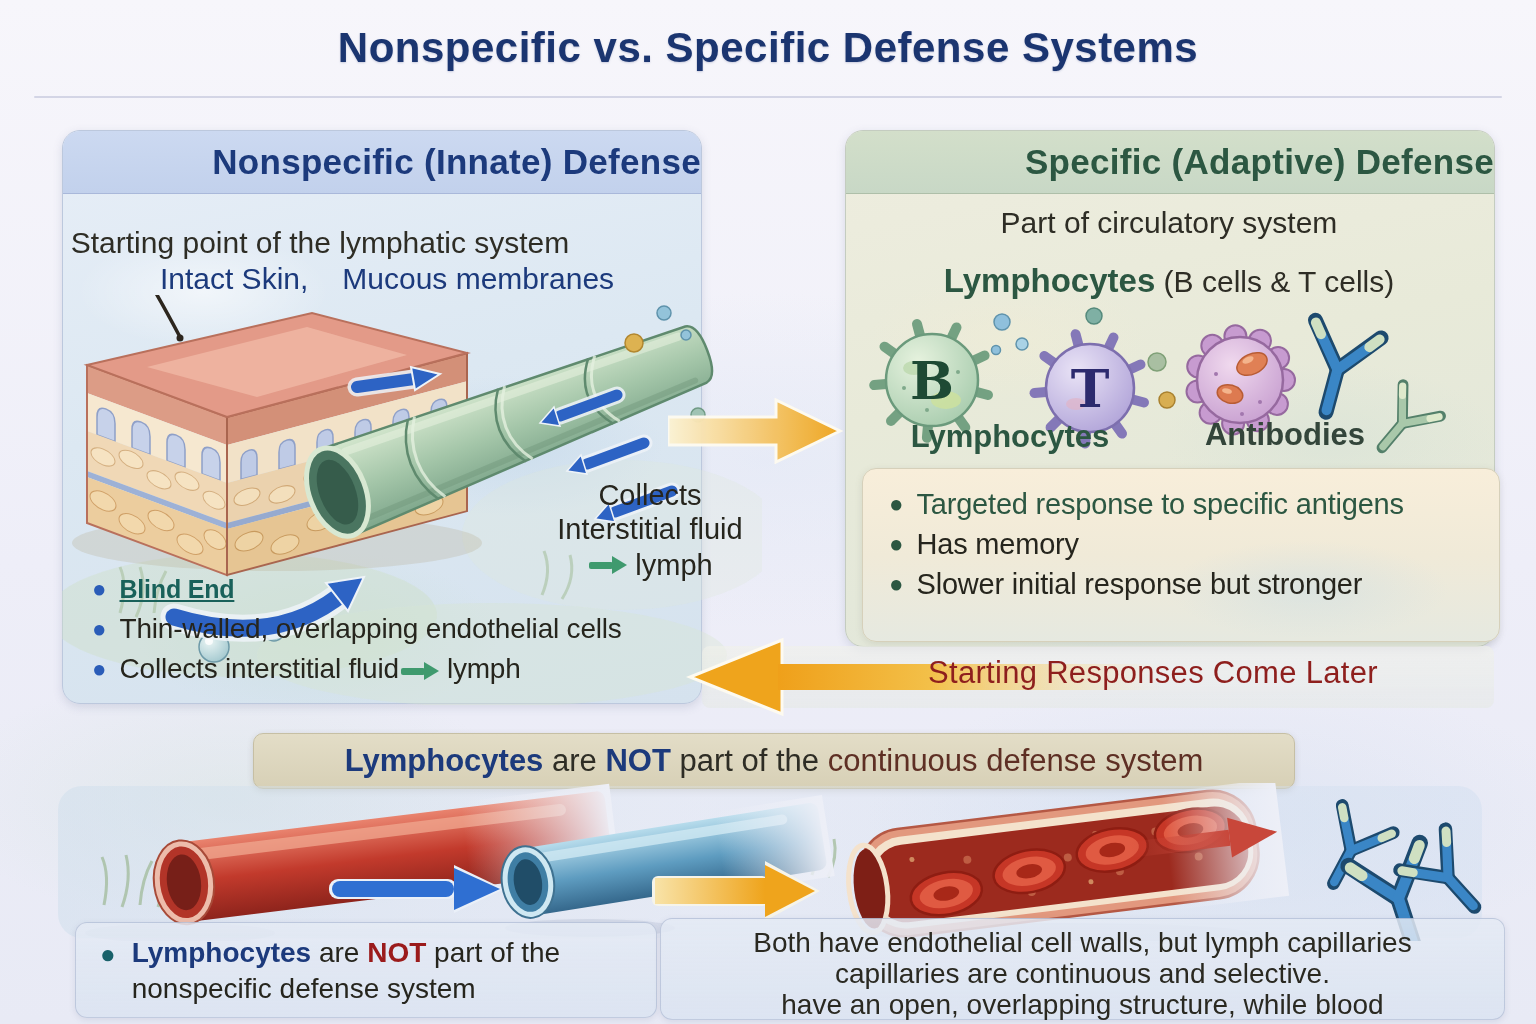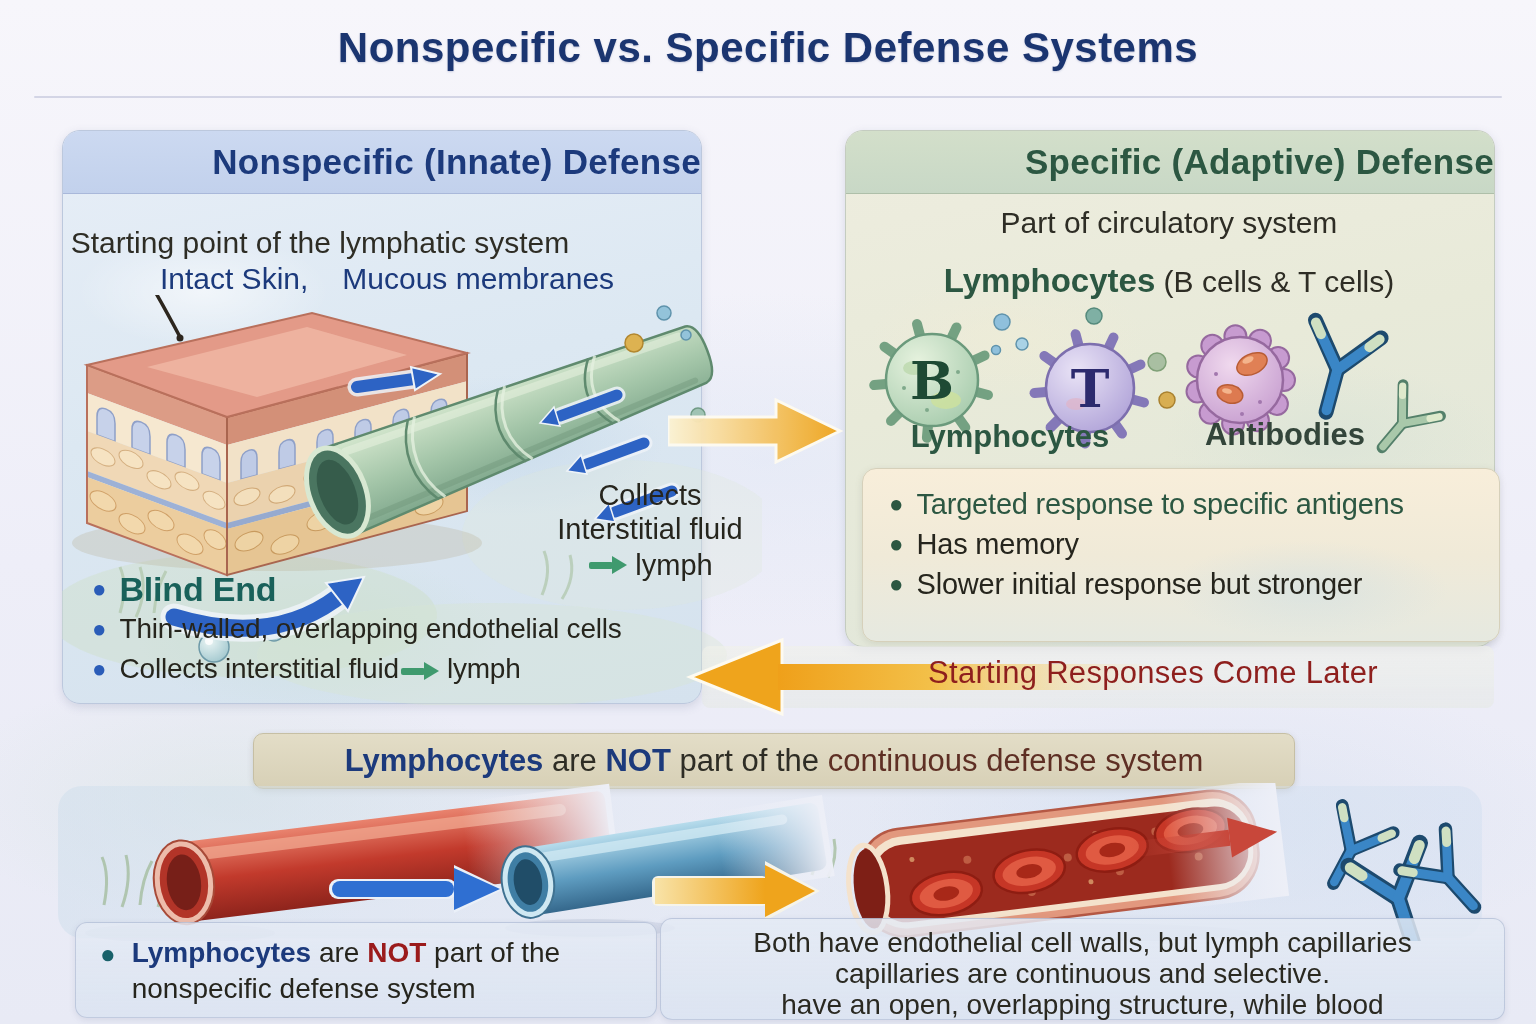--- a/index.html
+++ b/index.html
@@ -59,21 +59,21 @@
   .garrow .head{position:absolute;right:0;top:0;width:0;height:0;
     border-left:15px solid #3f9a6e;border-top:9px solid transparent;border-bottom:9px solid transparent;}
 
   .bullets{position:absolute;}
   .brow{display:flex;align-items:flex-start;gap:13px;margin-bottom:6px;white-space:nowrap;}
   .bdot{font-size:24px;line-height:34px;}
   .bdot-blue{color:#2a5cb8;}
   .bdot-green{color:#2c5742;}
   .bdot-teal{color:#19616a;}
   .btext{font-size:28px;line-height:34px;color:#26251d;letter-spacing:-.2px;}
-  .teal-bold{color:#19615a;font-weight:bold;font-size:34px;}
+  .teal-bold{color:#19615a;font-weight:bold;font-size:25px;text-decoration:underline;}
 
   .cream-box{
     position:absolute;left:862px;top:468px;width:638px;height:174px;border-radius:14px;
     border:1px solid #d6d0ba;box-shadow:0 2px 7px rgba(110,110,90,.15);
     background:
       radial-gradient(200px 70px at 70% 70%, rgba(195,218,230,.4), transparent 70%),
       linear-gradient(180deg,#f8eeda 0%,#f0ead8 50%,#e6e9e0 100%);
     padding:18px 26px;box-sizing:border-box;
   }
   .cream-box .btext{white-space:normal;}

